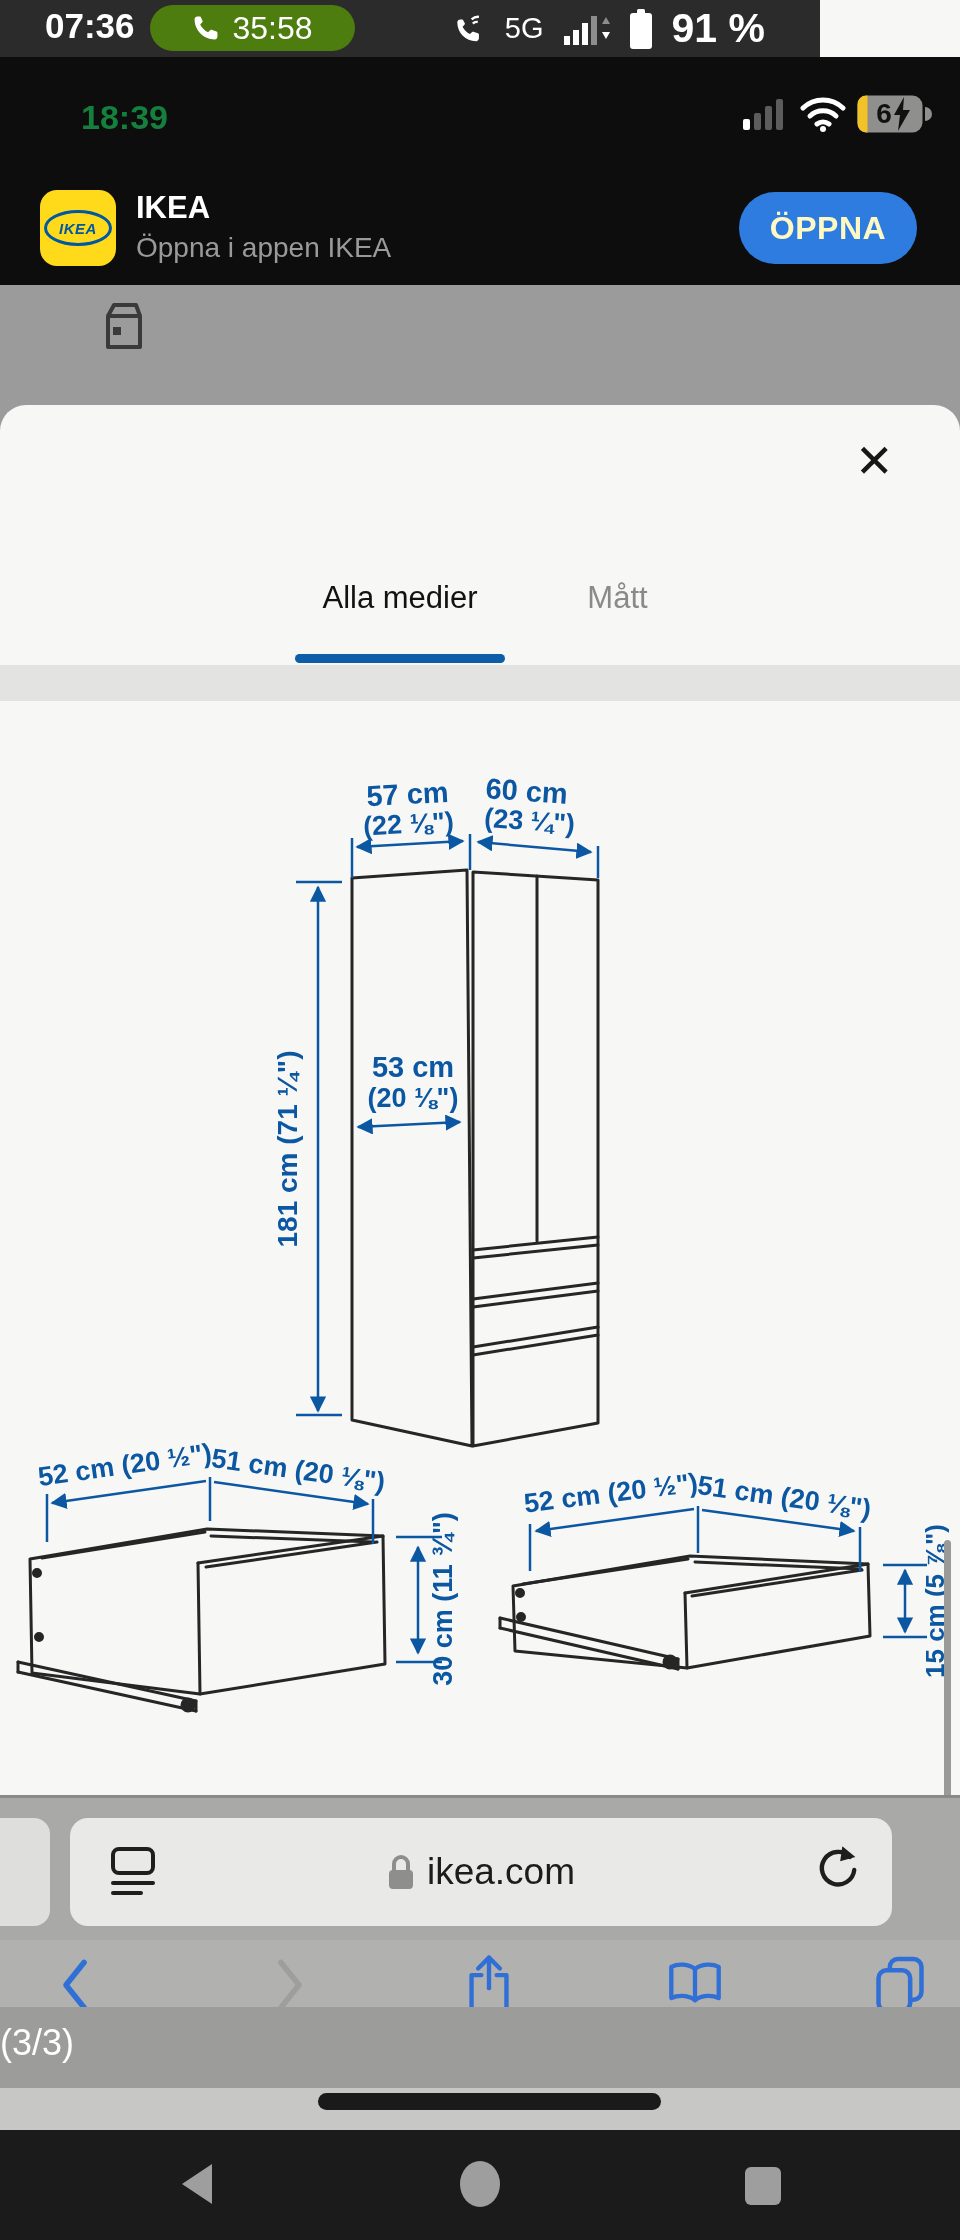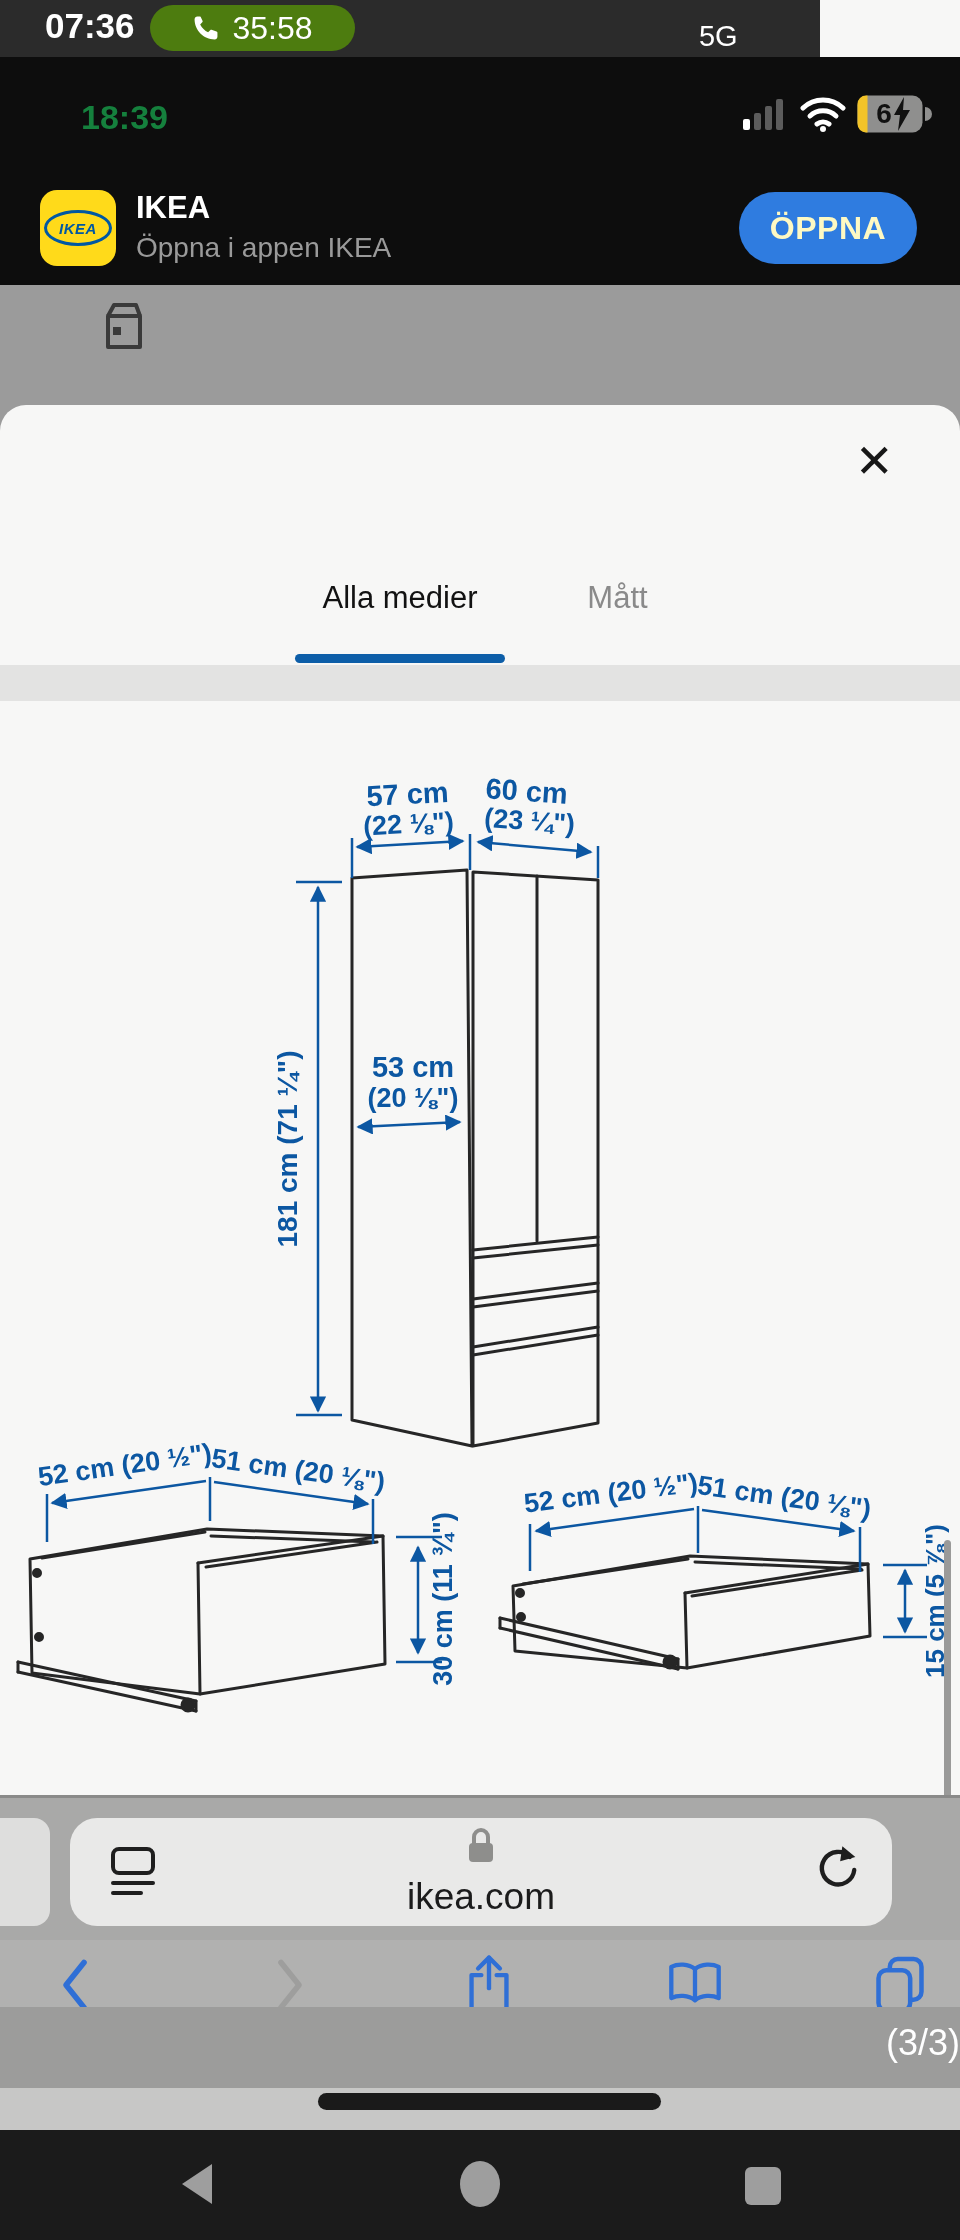--- a/index.html
+++ b/index.html
@@ -5,21 +5,21 @@
   html,body{margin:0;padding:0;background:#000;}
   .phone{position:relative;width:960px;height:2240px;overflow:hidden;
          font-family:"Liberation Sans",sans-serif;background:#f7f7f6;}
   .abs{position:absolute;}
   
   .a-bar{left:0;top:0;width:820px;height:57px;background:#2b2b2b;color:#fff;}
   .a-time{left:45px;top:6px;font-size:35px;font-weight:700;}
   .call-pill{left:150px;top:5px;width:205px;height:46px;border-radius:23px;background:#4d7c0f;
              display:flex;align-items:center;justify-content:center;gap:12px;}
   .call-pill .t{font-size:32px;font-weight:500;color:#fff;}
-  .a-right{right:55px;top:0;height:57px;display:flex;align-items:center;gap:20px;flex-direction:column;}
+  .a-right{right:55px;top:0;height:57px;display:flex;align-items:center;gap:20px;}
   .a-right .nettext{font-size:29px;font-weight:500;}
   .a-pct{font-size:41px;font-weight:700;}
   
   .ios-black{left:0;top:57px;width:960px;height:228px;background:#0d0d0d;}
   .ios-time{left:81px;top:98px;font-size:34px;font-weight:700;color:#15803d;}
   .ios-right{right:28px;top:94px;display:flex;align-items:center;gap:10px;}
   .banner-icon{left:40px;top:190px;width:76px;height:76px;border-radius:17px;background:#ffda1a;
                display:flex;align-items:center;justify-content:center;}
   .banner-oval{width:62px;height:30px;border:3px solid #0058a3;border-radius:50%;
                display:flex;align-items:center;justify-content:center;}
@@ -38,28 +38,28 @@
   .tab{top:568px;height:60px;line-height:60px;font-size:31px;font-weight:400;}
   .tab.active{color:#121212;}
   .tab.inactive{color:#8a8a8a;}
   .tab-underline{left:295px;top:654px;width:210px;height:9px;border-radius:5px;background:#0d5ea8;}
   .band{left:0;top:665px;width:960px;height:36px;background:#e3e3e2;}
   .diagram{left:0;top:701px;width:960px;height:1094px;}
   .scrollbar{left:944px;top:1540px;width:7px;height:275px;border-radius:4px;background:#9a9a99;}
   
   .url-section{left:0;top:1795px;width:960px;height:145px;background:#a9a9a8;border-top:3px solid #8a8a89;box-sizing:border-box;}
   .tab-peek{left:-26px;top:1818px;width:76px;height:108px;border-radius:16px;background:#dededd;}
-  .url-pill{left:70px;top:1818px;width:822px;height:108px;border-radius:27px;background:#e9e9e8;
-            display:flex;align-items:center;justify-content:center;gap:12px;flex-direction:column;}
+  .url-pill{left:70px;top:1818px;width:822px;height:108px;border-radius:18px;background:#e9e9e8;
+            display:flex;align-items:center;justify-content:center;gap:12px;}
   .url-text{font-size:37px;color:#1c1c1c;}
   .reader-ic{position:absolute;left:40px;top:28px;}
   .reload-ic{position:absolute;right:30px;top:26px;}
   .toolbar{left:0;top:1940px;width:960px;height:67px;background:#b1b1b0;}
   .count-band{left:0;top:2007px;width:960px;height:81px;background:#9c9c9b;}
-  .count-text{left:0;top:2022px;width:960px;text-align:right;font-size:36px;color:#fff;}
+  .count-text{left:0;top:2022px;width:960px;text-align:left;font-size:36px;color:#fff;}
   .home-strip{left:0;top:2088px;width:960px;height:42px;background:#c7c7c6;}
   .home-bar{left:318px;top:2093px;width:343px;height:17px;border-radius:9px;background:#1a1a1a;}
   
   .android-nav{left:0;top:2130px;width:960px;height:110px;background:#1b1b1b;}
   .tool-ic{position:absolute;}
 </style>
 </head>
 <body>
 
 <div class="phone">

